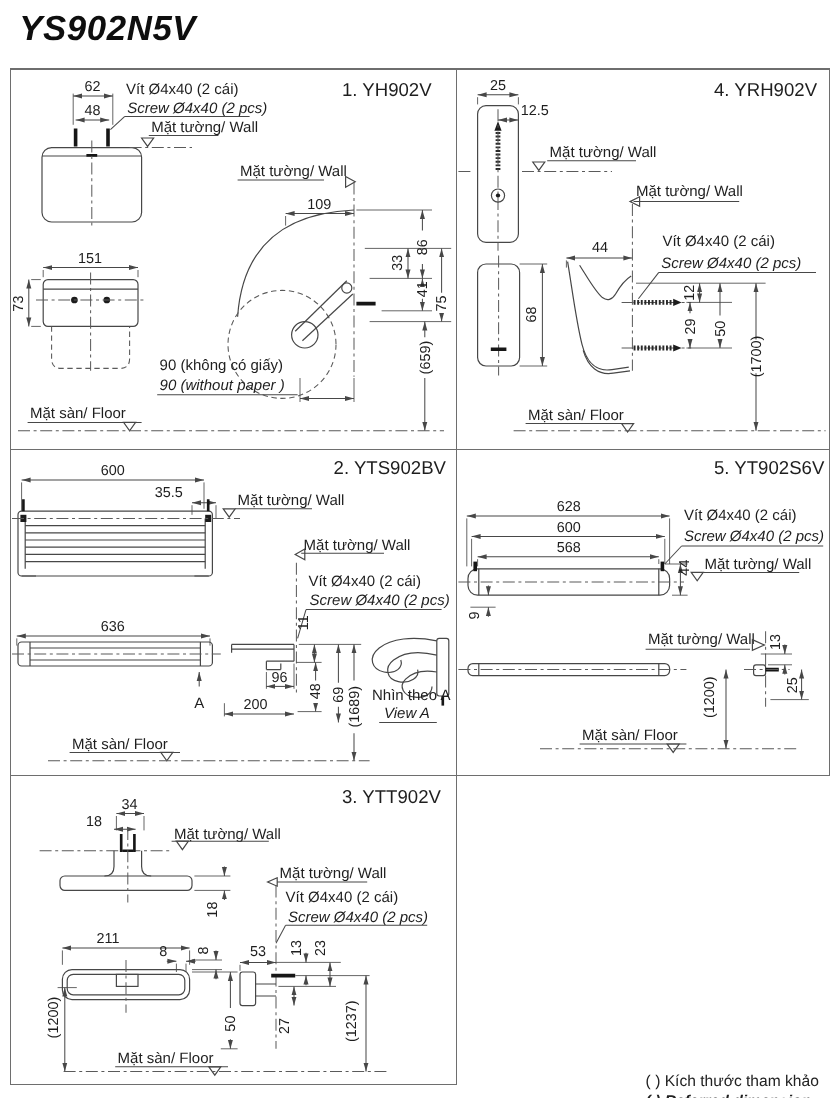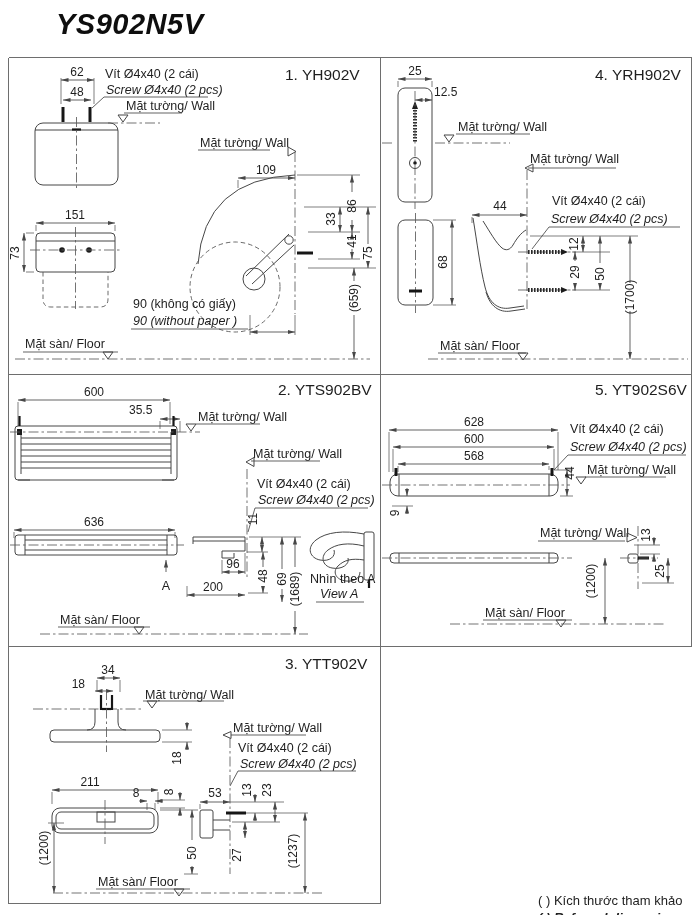--- a/index.html
+++ b/index.html
@@ -1,19 +1,19 @@
 <!DOCTYPE html>
 <html><head>
 <meta charset="utf-8">
 <style>
   html,body{margin:0;padding:0;background:#fff;}
   #page{position:relative;width:700px;height:915px;background:#fff;overflow:hidden;
         font-family:"Liberation Sans",sans-serif;}
   #page-title{position:absolute;left:16px;top:8px;font-size:29px;font-weight:bold;
-        font-style:italic;color:#0e0e0e;letter-spacing:.5px;margin-left:40px;}
+        font-style:italic;color:#0e0e0e;letter-spacing:.5px;}
   .panel{position:absolute;}
   svg text{font-family:"Liberation Sans",sans-serif;fill:#1e1e1e;}
   .d{font-size:12px;}
   .lb{font-size:12.5px;}
   .it{font-style:italic;}
   .tt{font-size:15.5px;}
   .s{stroke:#474747;stroke-width:1;fill:none;}
   .cl{stroke:#5a5a5a;stroke-width:.85;fill:none;stroke-dasharray:10 3 2.5 3;}
   .hd{stroke:#5a5a5a;stroke-width:.9;fill:none;stroke-dasharray:4.5 3;}
   .dm{stroke:#474747;stroke-width:.85;fill:none;}

